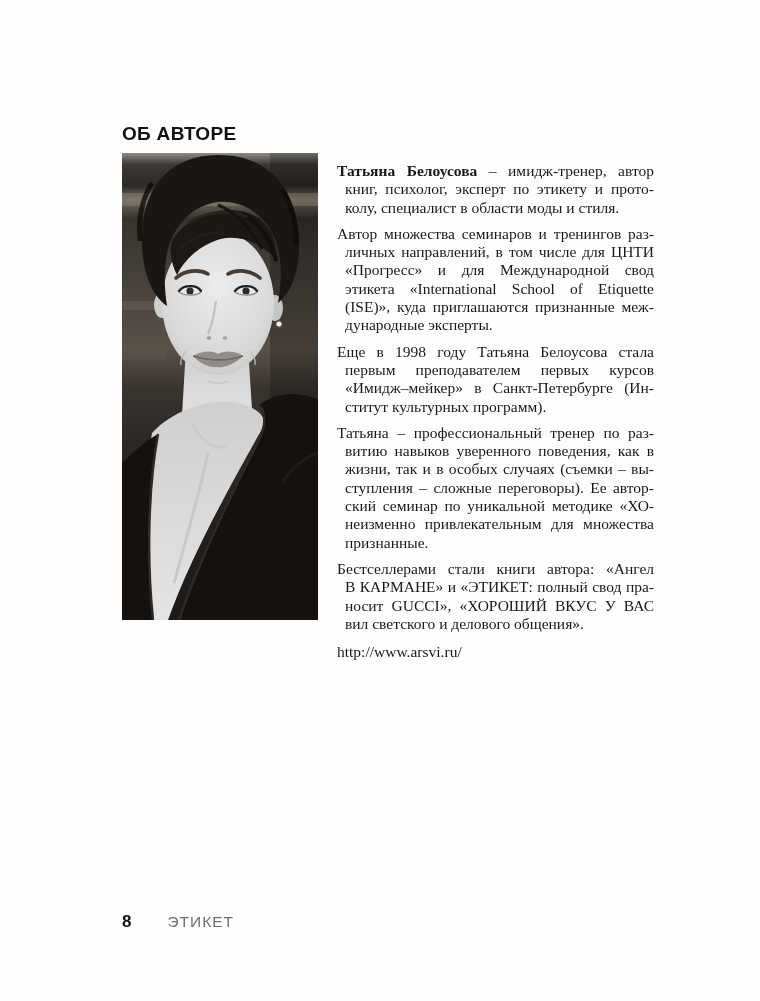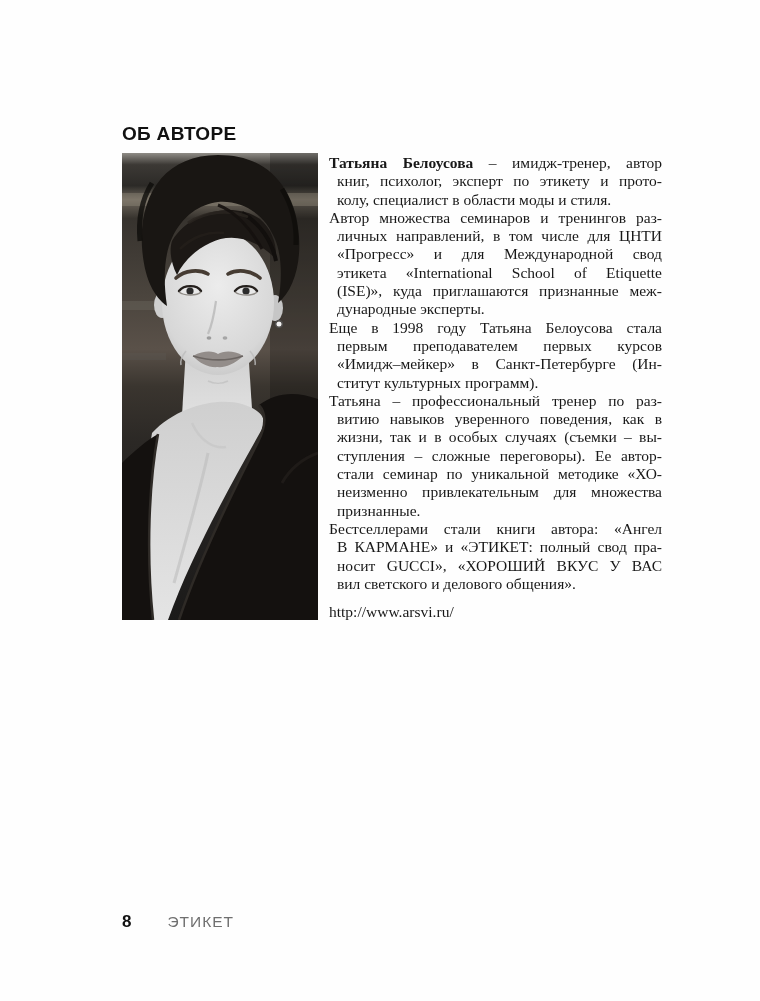--- a/index.html
+++ b/index.html
@@ -14,21 +14,21 @@
   }
   .photo{
     position:absolute;left:122px;top:153px;width:196px;height:467px;
     background:#2a2a2a;overflow:hidden;
   }
   .photo svg{display:block;width:196px;height:467px;}
   .text-column{
     position:absolute;left:329px;top:154px;width:333px;
     font-size:15.5px;color:#181818;
   }
-  .para{margin:0;}
+  .para{margin:8px;}
   .para.gap{margin-top:10px;}
   .line{
     height:18.3px;line-height:18.3px;
     text-align:justify;text-align-last:justify;
     white-space:nowrap;
   }
   .line.end{text-align:center;text-align-last:left;}
   .line.ind{padding-left:8px;}
   .line b{font-weight:700;}
   .footer{
@@ -146,21 +146,21 @@
       <div class="line">Еще в 1998 году Татьяна Белоусова стала</div>
       <div class="line ind">первым преподавателем первых курсов</div>
       <div class="line ind">«Имидж–мейкер» в Санкт-Петербурге (Ин-</div>
       <div class="line ind end">ститут культурных программ).</div>
     </div>
     <div class="para">
       <div class="line">Татьяна – профессиональный тренер по раз-</div>
       <div class="line ind">витию навыков уверенного поведения, как в</div>
       <div class="line ind">жизни, так и в особых случаях (съемки – вы-</div>
       <div class="line ind">ступления – сложные переговоры). Ее автор-</div>
-      <div class="line ind">стали семинар по уникальной методике «ХО-</div>
+      <div class="line ind">ский семинар по уникальной методике «ХО-</div>
       <div class="line ind">неизменно привлекательным для множества</div>
       <div class="line ind end">признанные.</div>
     </div>
     <div class="para">
       <div class="line">Бестселлерами стали книги автора: «Ангел</div>
       <div class="line ind">В КАРМАНЕ» и «ЭТИКЕТ: полный свод пра-</div>
       <div class="line ind">носит GUCCI», «ХОРОШИЙ ВКУС У ВАС</div>
       <div class="line ind end">вил светского и делового общения».</div>
     </div>
     <div class="para gap">

